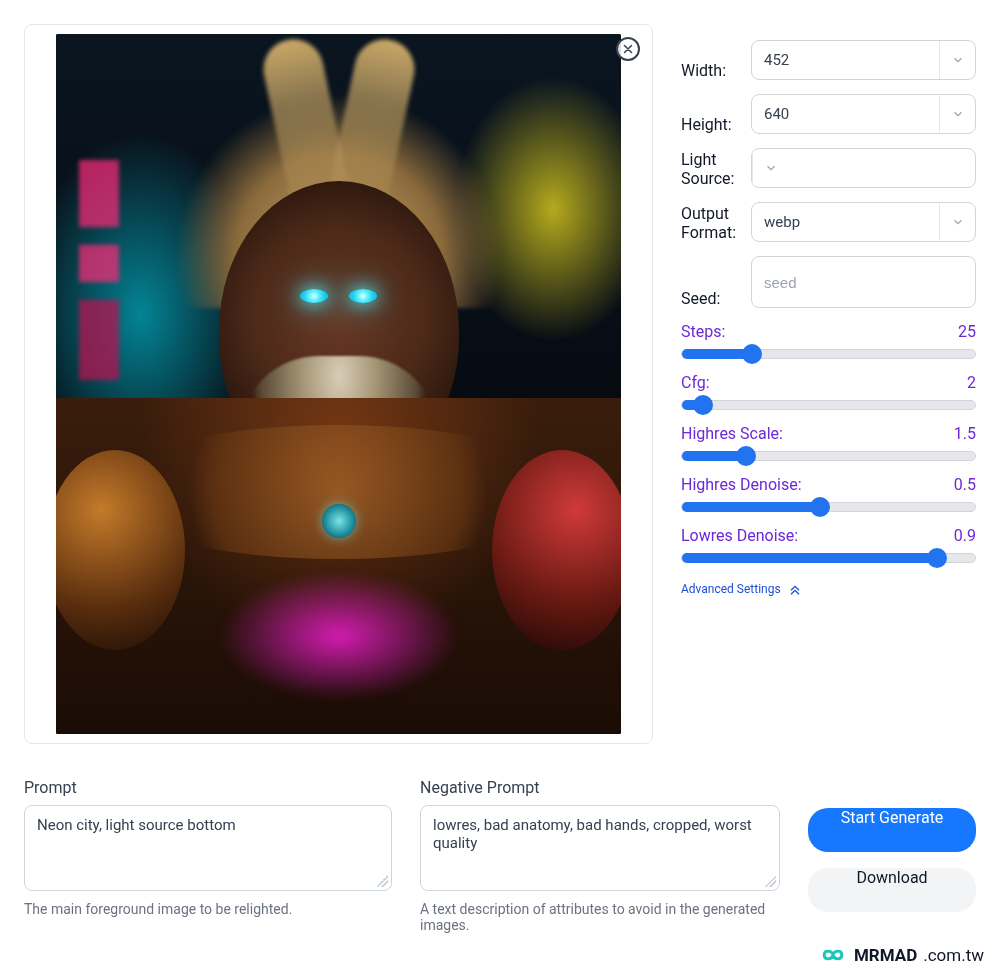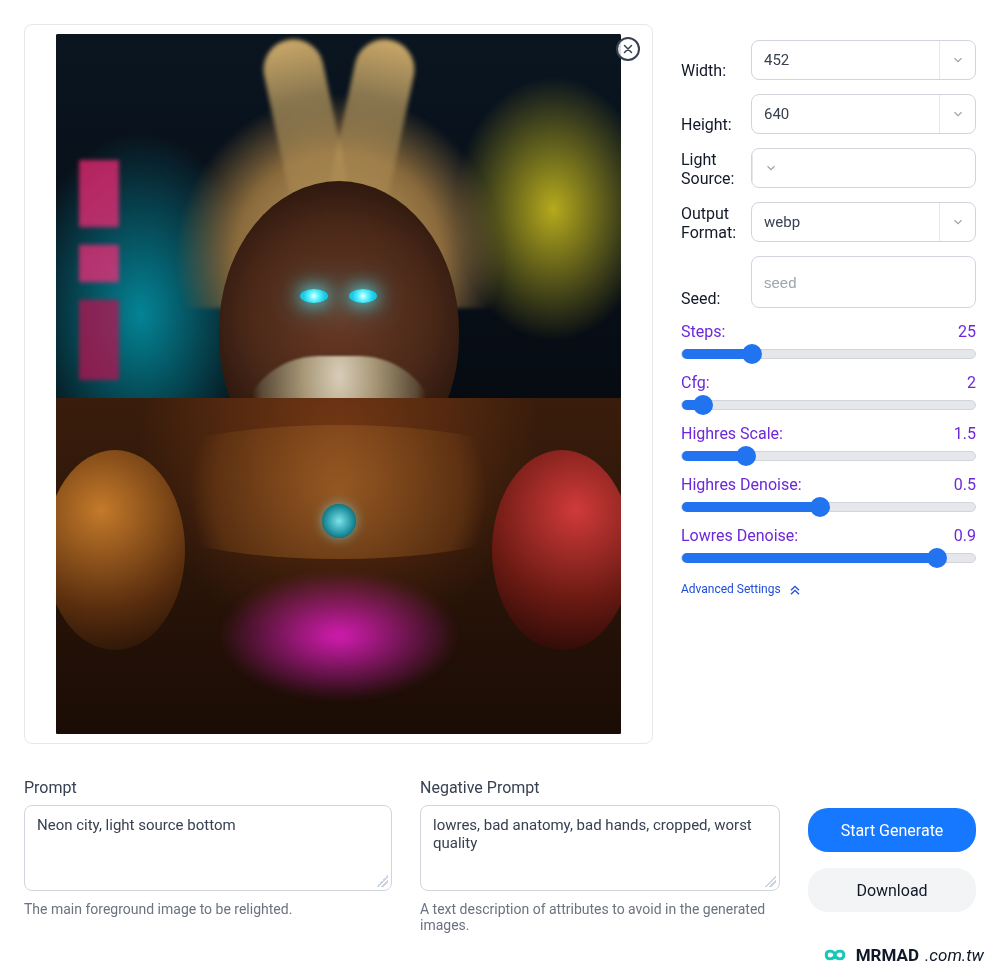--- a/index.html
+++ b/index.html
@@ -148,26 +148,26 @@
   .prompt-box {
     border:1px solid #d1d5db; border-radius:8px; min-height:86px;
     padding:10px 12px; font-size:15px; color:#374151; resize:none;
     position:relative; background:#fff;
   }
   .prompt-box .resize-handle { position:absolute; right:3px; bottom:3px; width:12px; height:12px;
     background: linear-gradient(135deg, transparent 50%, #cbd5e1 50%, #cbd5e1 60%, transparent 60%, transparent 70%, #cbd5e1 70%, #cbd5e1 80%, transparent 80%); }
   .prompt-help { font-size:14px; color:#6b7280; margin-top:2px; }
 
   .action-col { width:168px; display:flex; flex-direction:column; gap:16px; margin-top: 30px; }
-  .btn { height:44px; border-radius:20px; font-size:16px; display:flex; align-items:center; justify-content:center; cursor:pointer; }
+  .btn { height:44px; border-radius:20px; font-size:16px; display:flex; justify-content:center; cursor:pointer; }
   .btn-primary { background:#1677ff; color:#fff; }
   .btn-secondary { background:#f3f4f6; color:#111827; }
 
   .watermark { position:fixed; right:16px; bottom:10px; display:flex; align-items:center; gap:6px; font-weight:700; font-size:17px; color:#111827; pointer-events:none; }
-  .watermark .thin { font-weight:400;font-style:italic; }
+  .watermark .thin { font-weight:400; }
   .wm-logo { width:30px; height:22px; }
 </style>
 </head>
 <body>
 
 <div class="main-row">
 
   <div class="preview-pane">
     <div class="close-btn">
       <svg viewBox="0 0 24 24" fill="none" stroke="#374151" stroke-width="3" stroke-linecap="round">

